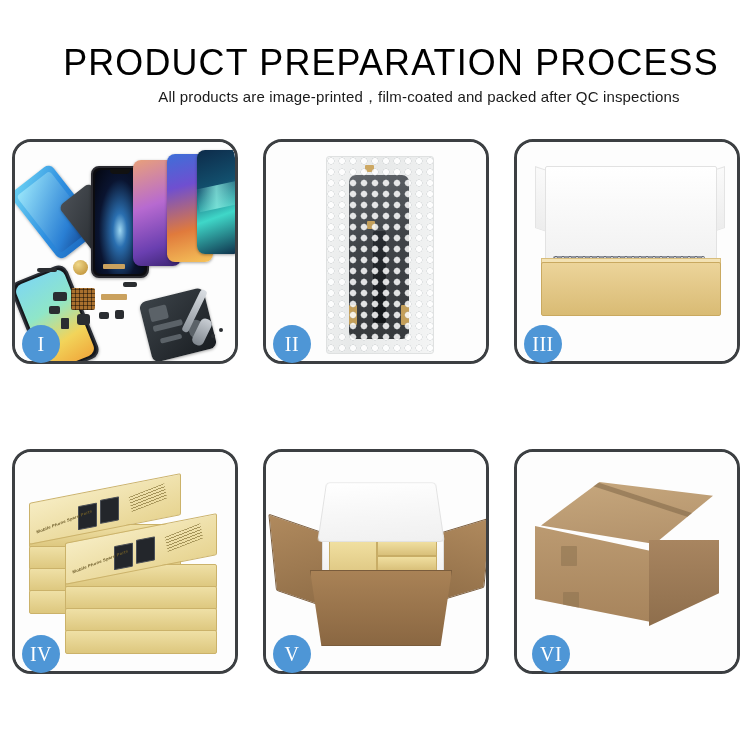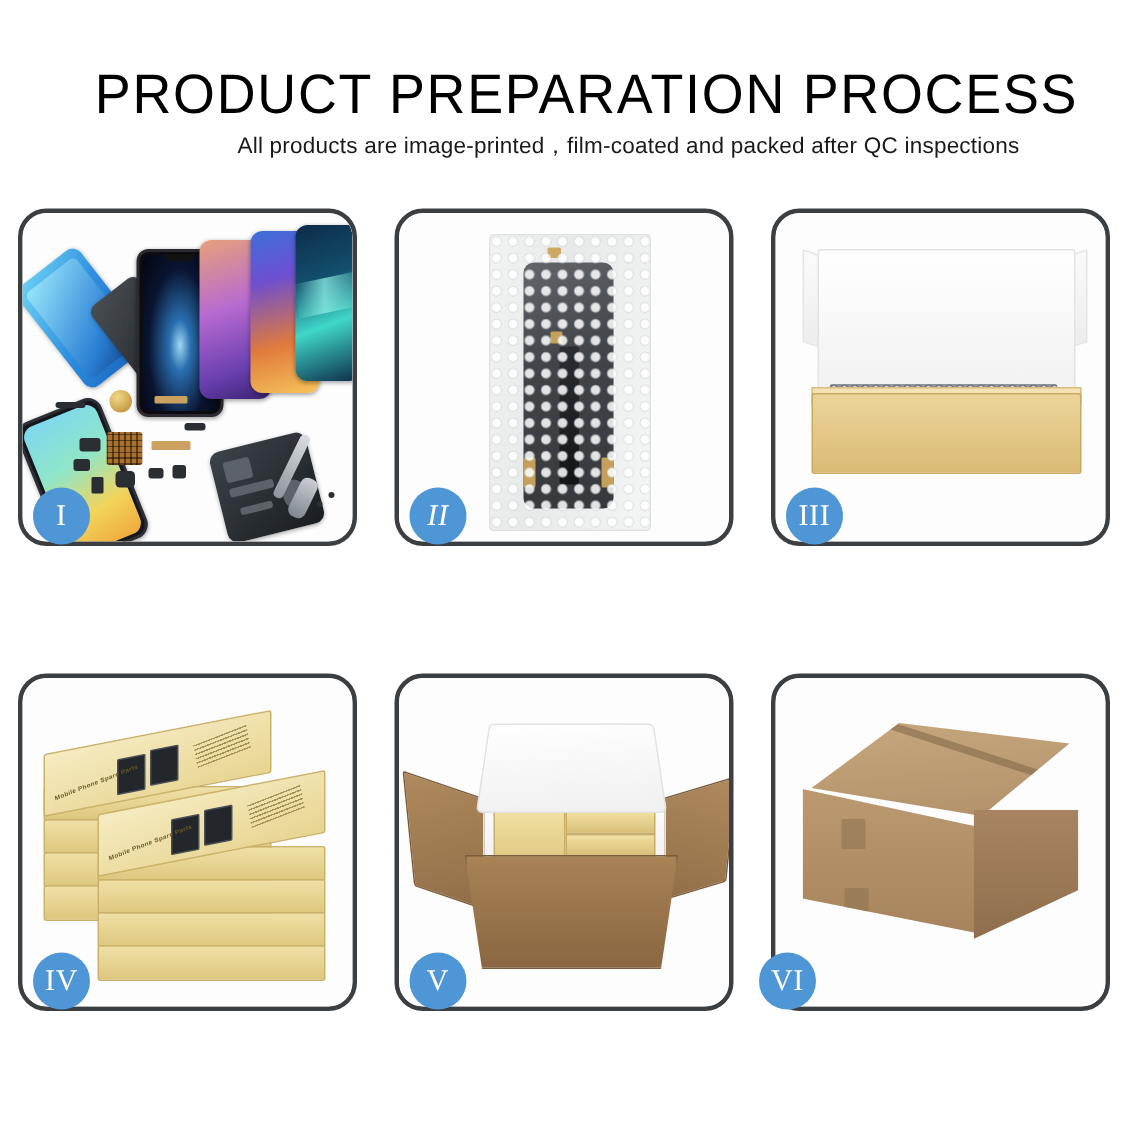--- a/index.html
+++ b/index.html
@@ -62,25 +62,25 @@
     background:#4e96d6;
     color:#ffffff;
     font-family:"Liberation Serif",serif;
     font-size:20px;
     line-height:38px;
     text-align:center;
     z-index:40;
     letter-spacing:0.5px;
   }
   .b1{left:10px;top:186px;}
-  .b2{left:261px;top:186px;font-style:italic;}
+  .b2{left:261px;top:186px;}
   .b3{left:512px;top:186px;}
   .b4{left:10px;top:496px;text-align:center;}
   .b5{left:261px;top:496px;}
-  .b6{left:494px;top:496px;}
+  .b6{left:520px;top:496px;}
 
   
   .ph{position:absolute;border-radius:7px;box-shadow:0 1px 3px rgba(0,0,0,.35);}
   .ph-blue{
     left:14px;top:28px;width:52px;height:84px;
     background:linear-gradient(145deg,#6fd6f5 0%,#2f8fe0 48%,#1660b8 100%);
     transform:rotate(-38deg);
   }
   .ph-blue-in{position:absolute;left:5px;top:6px;right:5px;bottom:6px;border-radius:4px;
     background:linear-gradient(150deg,#9ee8fb,#2a7fd4 70%,#123f86);opacity:.9;}

